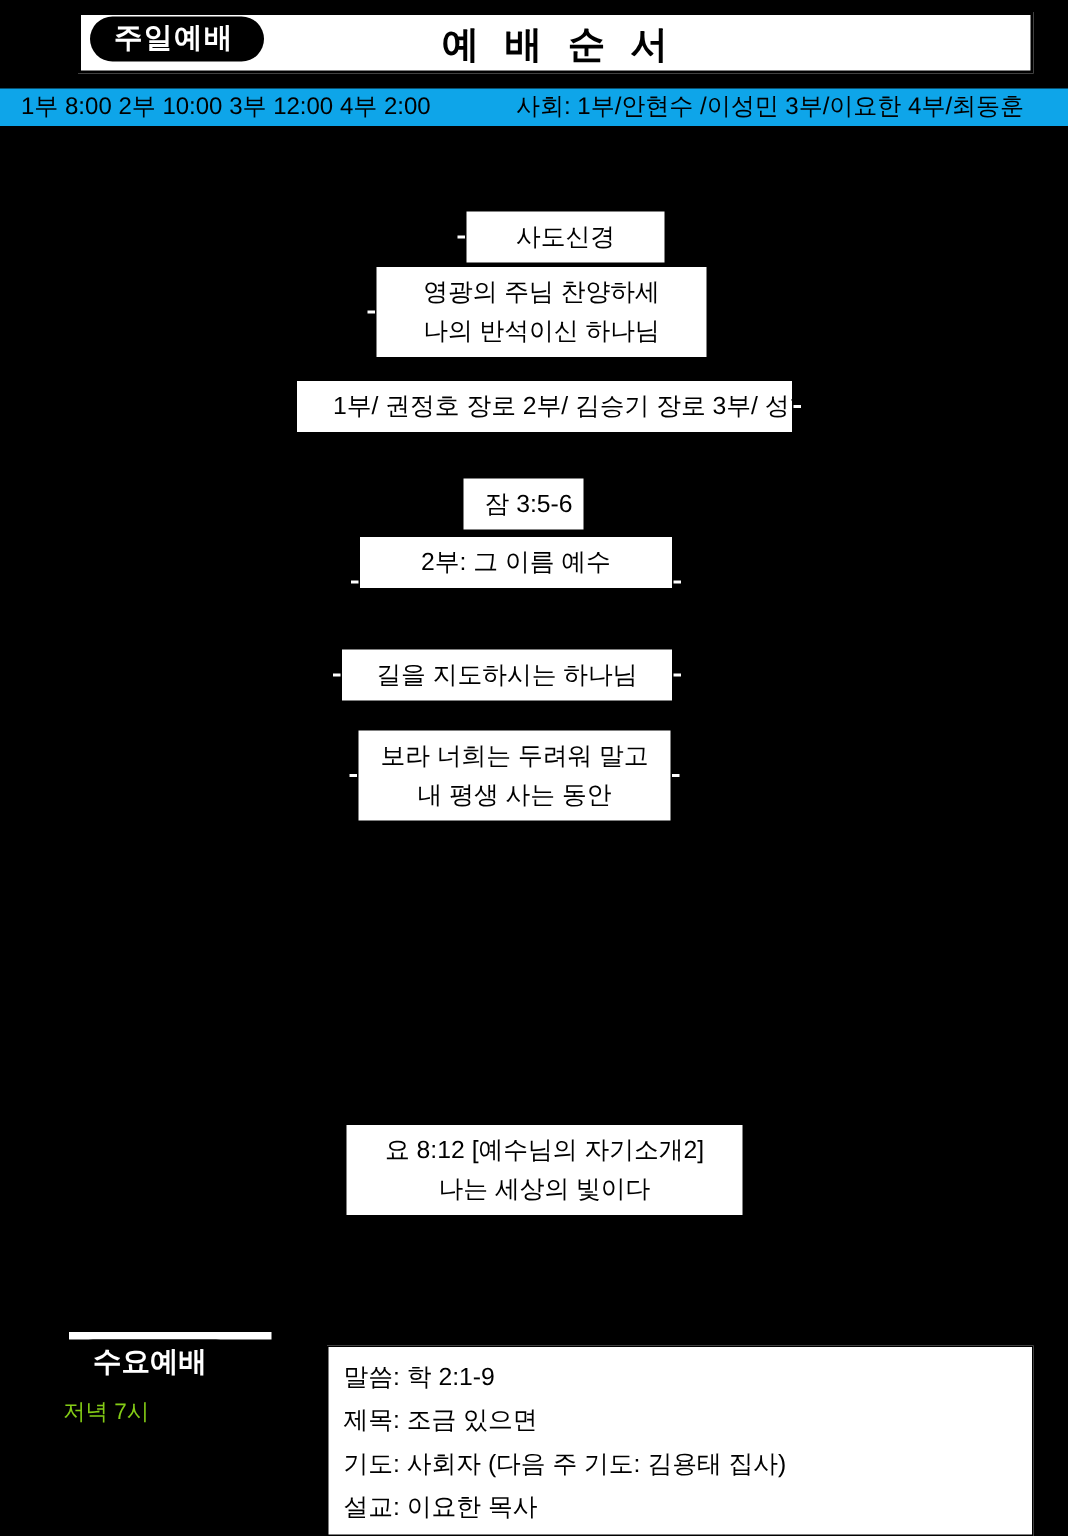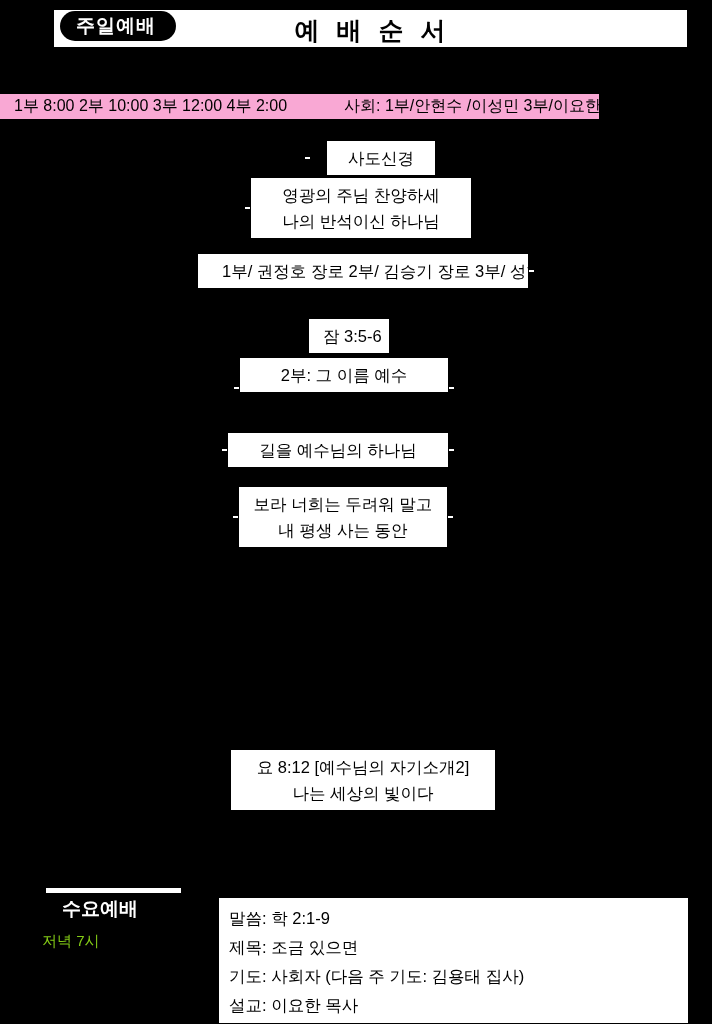--- a/index.html
+++ b/index.html
@@ -61,27 +61,26 @@
     line-height: 30px;
     letter-spacing: 1px;
     white-space: nowrap;
   }
 
   
   .subheader {
     position: absolute;
     left: 0;
     top: 58px;
-    width: 599px;
+    width: 712px;
     height: 28px;
-    background: #f9a8d4;
+    background: #0ea5e9;
     border-top: 1px solid #000000;
     border-bottom: 2px solid #000000;
     box-sizing: border-box;
-    margin-top: 35px;
   }
   .subheader-times {
     position: absolute;
     left: 14px;
     top: 2px;
     font-size: 16px;
     white-space: nowrap;
     letter-spacing: 0px;
   }
   .subheader-leaders {
@@ -176,21 +175,21 @@
   </div>
   <div class="header-pill">주일예배</div>
 </div>
 
 <div class="subheader">
   <div class="subheader-times">1부 8:00  2부 10:00  3부 12:00  4부 2:00</div>
   <div class="subheader-leaders">사회: 1부/안현수 /이성민 3부/이요한 4부/최동훈</div>
 </div>
 
 <div class="order-area" id="order-area">
-    <div class="cell" style="left: 327px; top: 55px; width: 108px;">
+    <div class="cell" style="left: 311px; top: 55px; width: 132px;">
       <span class="line">사도신경</span>
     </div>
     <div class="tick" style="left: 305px; top: 71px;"></div>
     <div class="tick" style="left: 422px; top: 71px;"></div>
     <div class="cell" style="left: 251px; top: 92px; width: 220px;">
       <span class="line">영광의 주님 찬양하세</span>
       <span class="line">나의 반석이신 하나님</span>
     </div>
     <div class="tick" style="left: 245px; top: 121px;"></div>
     <div class="tick" style="left: 440px; top: 121px;"></div>
@@ -200,21 +199,21 @@
     <div class="tick" style="left: 529px; top: 184px;"></div>
     <div class="cell" style="left: 309px; top: 233px; width: 80px;">
       <span class="line">잠 3:5-6</span>
     </div>
     <div class="cell" style="left: 240px; top: 272px; width: 208px;">
       <span class="line">2부: 그 이름 예수</span>
     </div>
     <div class="tick" style="left: 234px; top: 301px;"></div>
     <div class="tick" style="left: 449px; top: 301px;"></div>
     <div class="cell" style="left: 228px; top: 347px; width: 220px;">
-      <span class="line">길을 예수님의 하나님</span>
+      <span class="line">길을 지도하시는 하나님</span>
     </div>
     <div class="tick" style="left: 222px; top: 363px;"></div>
     <div class="tick" style="left: 449px; top: 363px;"></div>
     <div class="cell" style="left: 239px; top: 401px; width: 208px;">
       <span class="line">보라 너희는 두려워 말고</span>
       <span class="line">내 평생 사는 동안</span>
     </div>
     <div class="tick" style="left: 233px; top: 430px;"></div>
     <div class="tick" style="left: 448px; top: 430px;"></div>
     <div class="cell" style="left: 231px; top: 664px; width: 264px;">

